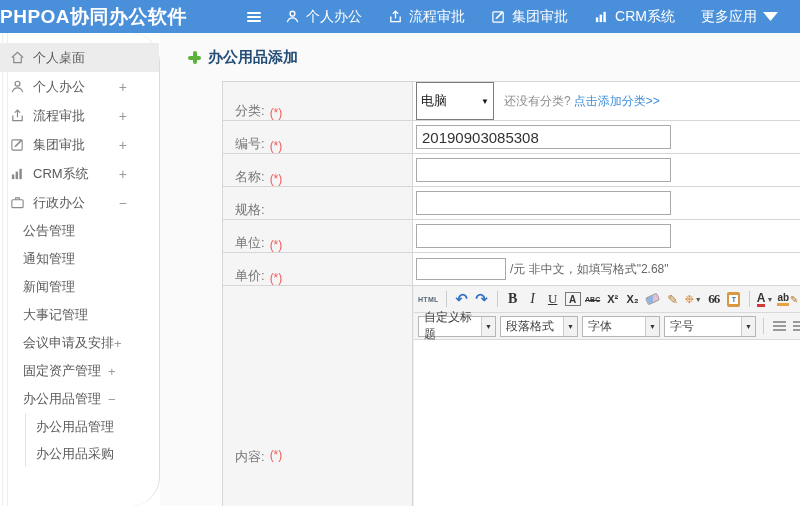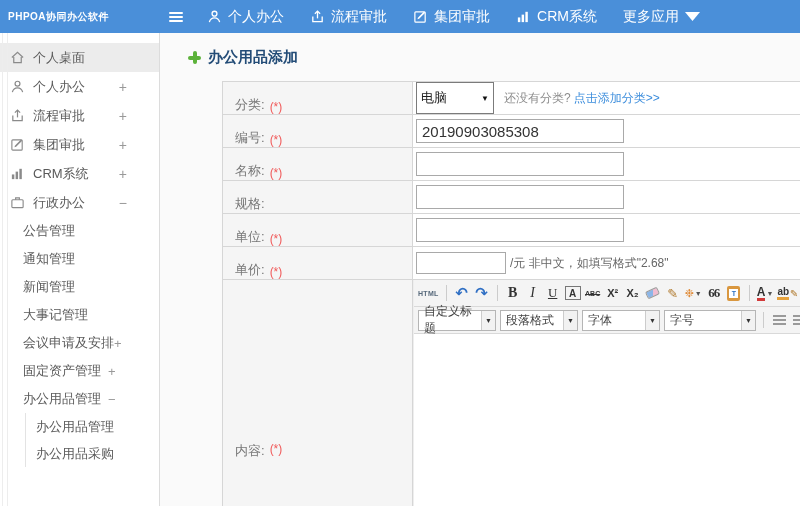--- a/index.html
+++ b/index.html
@@ -1,29 +1,29 @@
 <!DOCTYPE html>
 <html><head>
 <meta charset="utf-8">
 <style>
   * { margin:0; padding:0; box-sizing:border-box; }
   html,body { width:800px; height:506px; overflow:hidden; background:#fff;
     font-family:"Liberation Sans","DejaVu Sans",sans-serif; }
   
   .topbar { height:33px; background:#4a8fd9; display:flex; align-items:center; color:#fff; }
-  .logo { margin-left:8px; font-size:10px; font-weight:bold; letter-spacing:.5px; white-space:nowrap; }
+  .logo { font-size:19px; font-weight:bold; letter-spacing:.5px; white-space:nowrap; }
   .hamburger { margin-left:56px; display:flex; flex-direction:column; gap:2px; cursor:pointer; padding:4px; }
   .hamburger i { display:block; width:14px; height:2px; background:#fff; border-radius:1px; }
   .topnav { margin-left:20px; display:flex; align-items:center; gap:26px; }
   .topnav-item { display:flex; align-items:center; gap:6px; font-size:14px; cursor:pointer; white-space:nowrap; }
   .topnav-item svg { width:15px; height:15px; color:#fff; }
   .caret { width:9px; height:6px; }
   
   .sidebar { position:absolute; top:33px; left:0; width:160px; bottom:0; background:#fff;
-    border-right:1px solid #dcdcdc; padding-top:10px; font-size:13px; color:#5a5a5a; }
+    border-right:1px solid #dcdcdc; padding-top:10px; font-size:13px; color:#5a5a5a;border-radius:29px; }
   .sb-track { position:absolute; left:2px; top:0; bottom:0; width:6px;
     border-left:1px solid #ededed; border-right:1px solid #ededed; }
   .side-item { height:29px; display:flex; align-items:center; padding:0 14px 0 10px; cursor:pointer; }
   .side-item.active { background:#ececec; }
   .side-item svg { width:15px; height:15px; color:#8a8a8a; margin-right:8px; flex:none; }
   .side-item .exp { margin-left:auto; color:#999; font-size:14px; padding-right:18px; }
   .side-item.lvl2 { padding-left:23px; height:28px; }
   .side-item.lvl2 .exp-inline { color:#999; font-size:13px; margin-left:4px; padding:0; }
   .sub3 { margin-left:25px; border-left:1px solid #e3e3e3; }
   .sub3 .side-item { padding-left:10px; height:27px; }
@@ -35,23 +35,23 @@
   .plus-icon::before, .plus-icon::after { content:""; position:absolute; background:#5cb23a; border-radius:2px; }
   .plus-icon::before { left:5px; top:0; width:3.5px; height:13px; }
   .plus-icon::after { left:0; top:5px; width:13px; height:3.5px; }
   
   .form-table { margin:14px 0 0 62px; width:600px; border:1px solid #d6d6d6; border-bottom:none; background:#fff; }
   .frow { display:flex; border-bottom:1px solid #d6d6d6; min-height:33px; }
   .fl { width:190px; flex:none; background:#f5f5f5; border-right:1px solid #d6d6d6;
     display:flex; align-items:flex-end; padding-left:12px; font-size:13px; color:#777; }
   .req { color:#f05a5a; margin-left:5px; font-size:12px; }
   .fv { flex:1; display:flex; align-items:center; padding-left:3px; background:#fff; font-size:12px; color:#666; }
-  .inp { width:208px; height:24px; border:1px solid #a9a9a9; font-size:15px; padding:0 5px; color:#333; background:#fff; }
+  .inp { width:255px; height:24px; border:1px solid #a9a9a9; font-size:15px; padding:0 5px; color:#333; background:#fff; }
   .inp.small { width:90px; height:22px; }
-  .select-box { width:78px; height:32px; border:1px solid #7b7b7b; background:#fff; display:flex;
+  .select-box { width:78px; height:38px; border:1px solid #7b7b7b; background:#fff; display:flex;
     align-items:center; font-size:13px; color:#222; padding:0 4px; cursor:pointer; }
   .select-box .arrow { margin-left:auto; font-size:8px; color:#111; }
   .hint { color:#8c8c8c; font-size:12px; margin-left:10px; }
   .link { color:#3c8ddc; font-size:12px; margin-left:3px; cursor:pointer; }
   .suffix { margin-left:4px; color:#666; font-size:12px; }
   
   .frow.crow { height:260px; border-bottom:none; }
   .frow.crow .fl { align-items:flex-start; padding-top:162px; }
   .frow.crow .fv { padding:0; display:block; }
   

